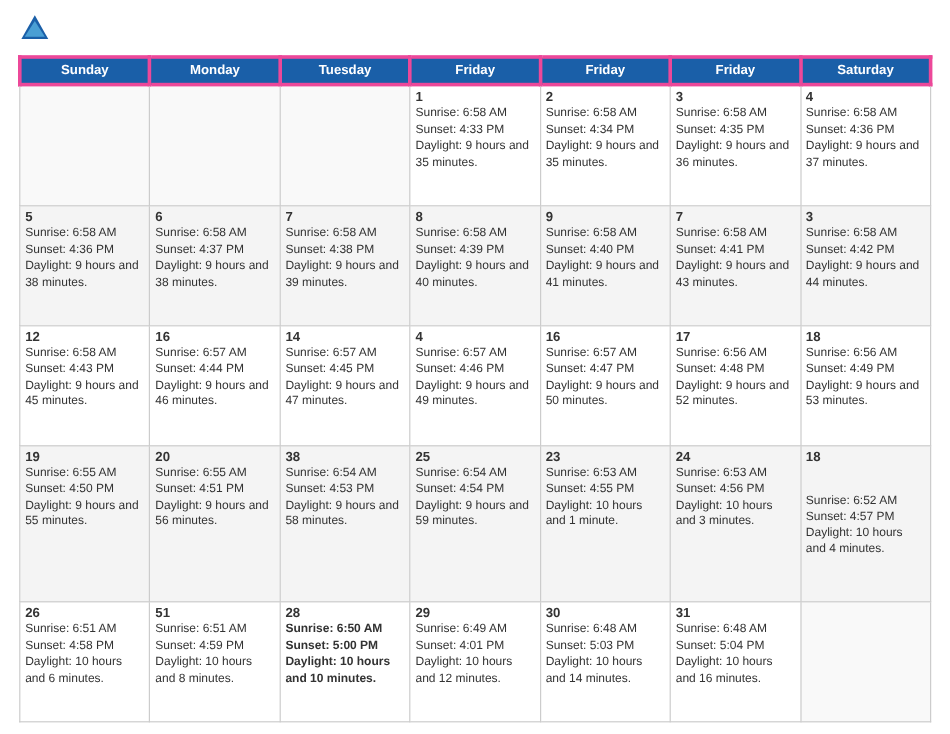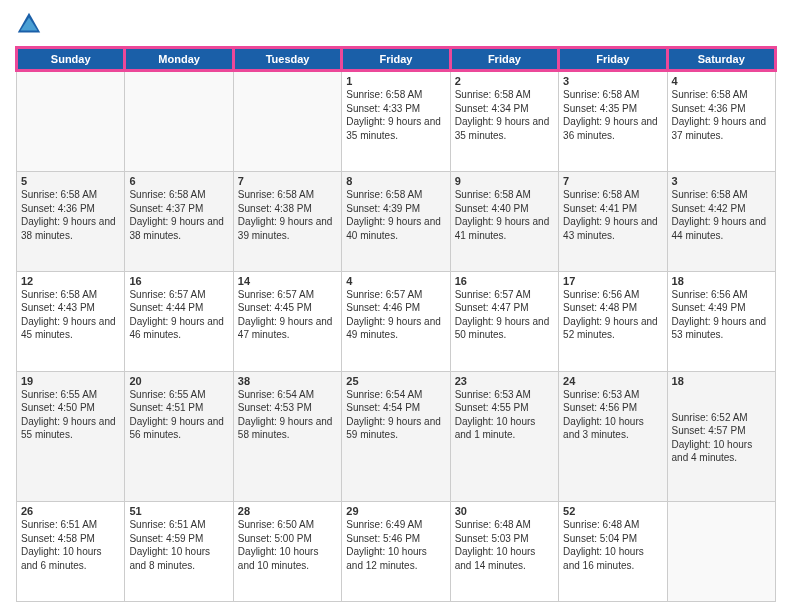--- a/index.html
+++ b/index.html
@@ -303,38 +303,38 @@
 Daylight: 10 hours and 6 minutes.</div>
           </td>
           <td>
             <span class="day-num">51</span>
             <div class="day-info" style="white-space: pre-line;">Sunrise: 6:51 AM
 Sunset: 4:59 PM
 Daylight: 10 hours and 8 minutes.</div>
           </td>
           <td>
             <span class="day-num">28</span>
-            <div class="day-info" style="white-space: pre-line;">Sunrise: 6:50 AM
+            <div class="day-info" style="white-space: pre-line; font-weight: bold;">Sunrise: 6:50 AM
 Sunset: 5:00 PM
 Daylight: 10 hours and 10 minutes.</div>
           </td>
           <td>
             <span class="day-num">29</span>
             <div class="day-info" style="white-space: pre-line;">Sunrise: 6:49 AM
-Sunset: 5:46 PM
+Sunset: 4:01 PM
 Daylight: 10 hours and 12 minutes.</div>
           </td>
           <td>
             <span class="day-num">30</span>
             <div class="day-info" style="white-space: pre-line;">Sunrise: 6:48 AM
 Sunset: 5:03 PM
 Daylight: 10 hours and 14 minutes.</div>
           </td>
           <td>
-            <span class="day-num">52</span>
+            <span class="day-num">31</span>
             <div class="day-info" style="white-space: pre-line;">Sunrise: 6:48 AM
 Sunset: 5:04 PM
 Daylight: 10 hours and 16 minutes.</div>
           </td>
           <td class="empty"></td>
         </tr>
       </tbody>
   </table>
 </div>
 

